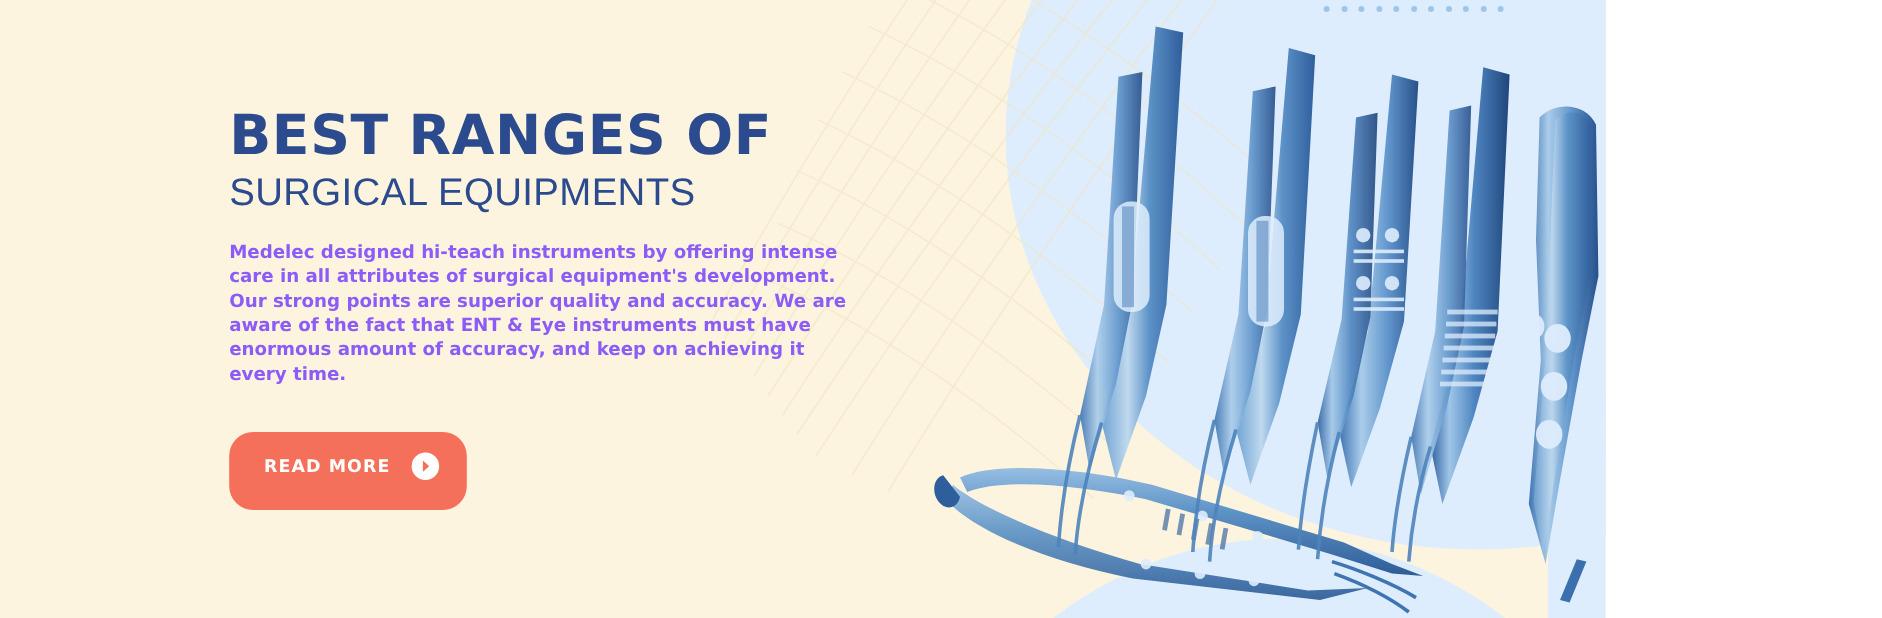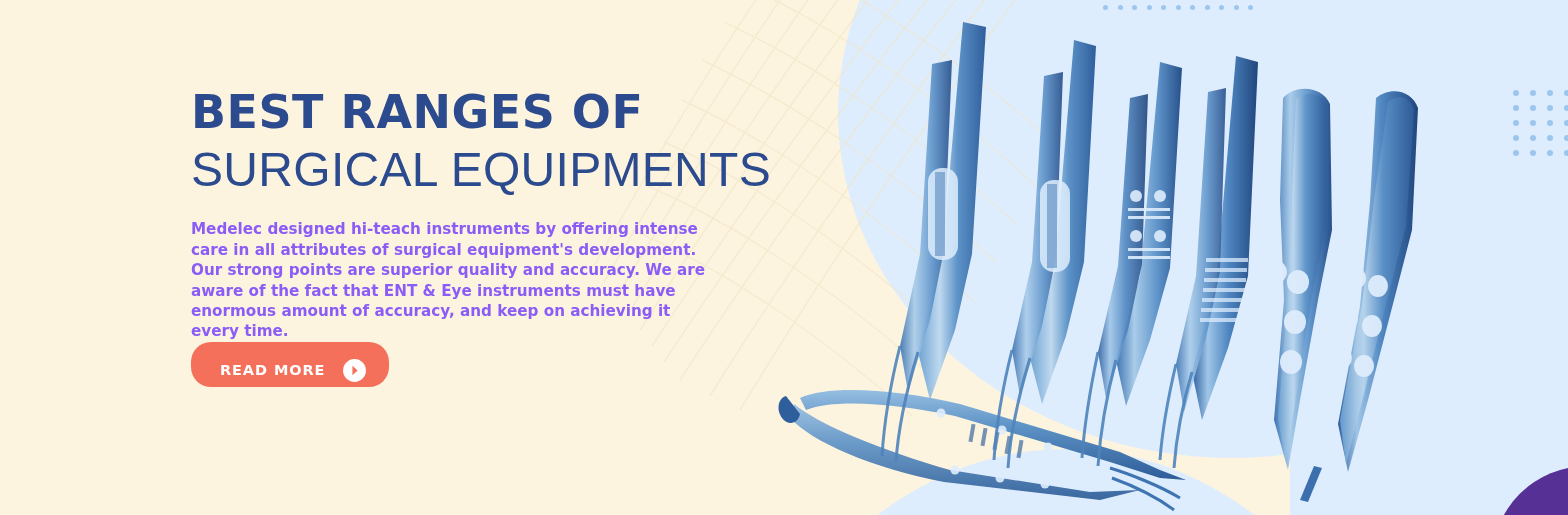--- a/index.html
+++ b/index.html
@@ -5,21 +5,21 @@
   * { margin:0; padding:0; box-sizing:border-box; }
 
   html, body {
     width:1568px; height:515px;
     overflow:hidden;
     font-family:"DejaVu Sans", sans-serif;
   }
 
   #banner {
     position:relative;
-    width:1568px; height:515px;
+    width:1338px; height:515px;
     background:#FDF4DF;
     overflow:hidden;
   }
 
   
   .bg-layer { position:absolute; inset:0; overflow:hidden; }
 
   .blob-top-right {
     position:absolute;
     left:838px; top:-232px;
@@ -78,21 +78,21 @@
     font-weight:bold;
     font-size:46px;
     letter-spacing:.5px;
     line-height:1.06;
     color:#2C4B8E;
     white-space:nowrap;
   }
   .headline-2 {
     font-family:"Liberation Sans", sans-serif;
     font-weight:normal;
-    font-size:48px;
+    font-size:32px;
     letter-spacing:.3px;
     line-height:1.22;
     color:#2C4B8E;
     white-space:nowrap;
     margin-top:4px;
   }
 
   .body-text {
     margin-top:20px;
     width:524px;
@@ -100,21 +100,22 @@
     font-size:15.2px;
     font-weight:600;
     line-height:20.4px;
     color:#8b5cf6;
   }
 
   .cta {
     display:inline-flex;
     align-items:center;
     gap:17px;
-    padding:16px 22px 4px 29px;
+    margin-top:38px;
+    padding:16px 22px 24px 29px;
     background:#F4705A;
     border:none;
     border-radius:20px;
     cursor:pointer;
   }
   .cta-label {
     font-family:"DejaVu Sans", sans-serif;
     font-size:14.5px;
     font-weight:bold;
     letter-spacing:.9px;

